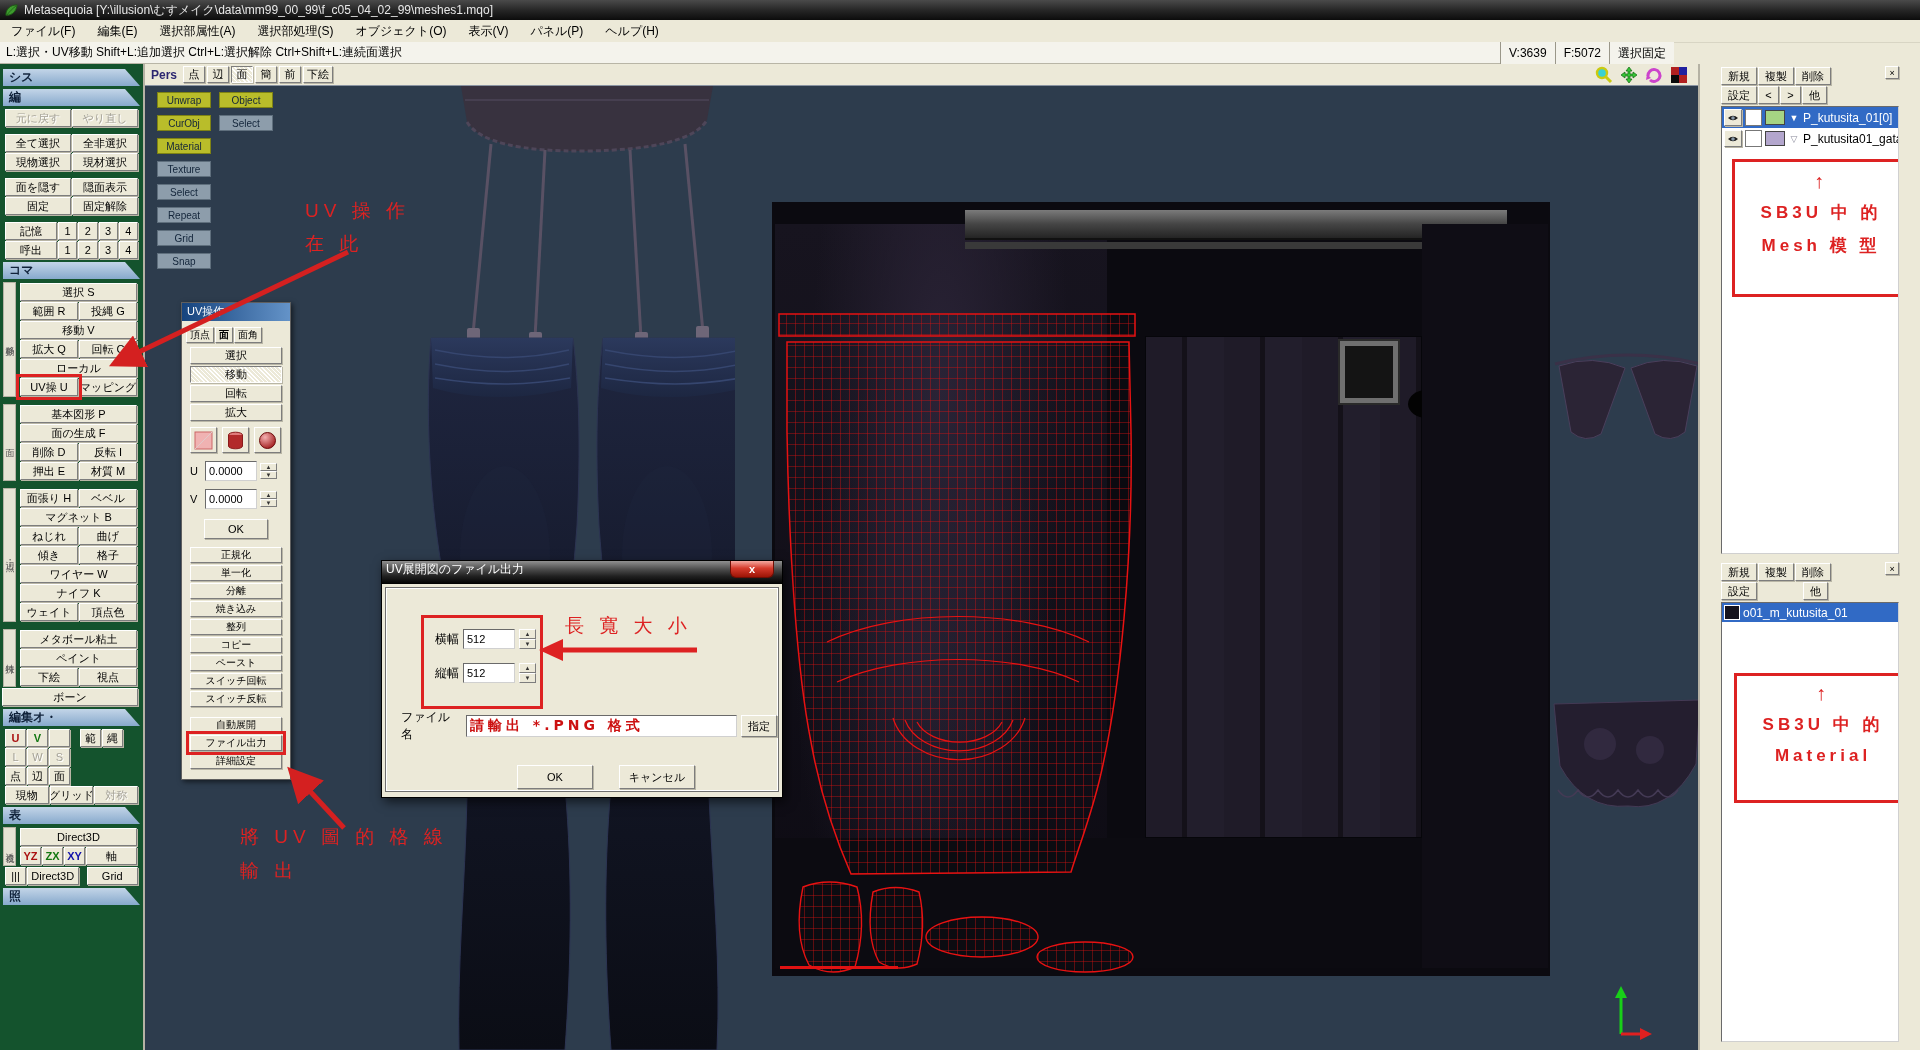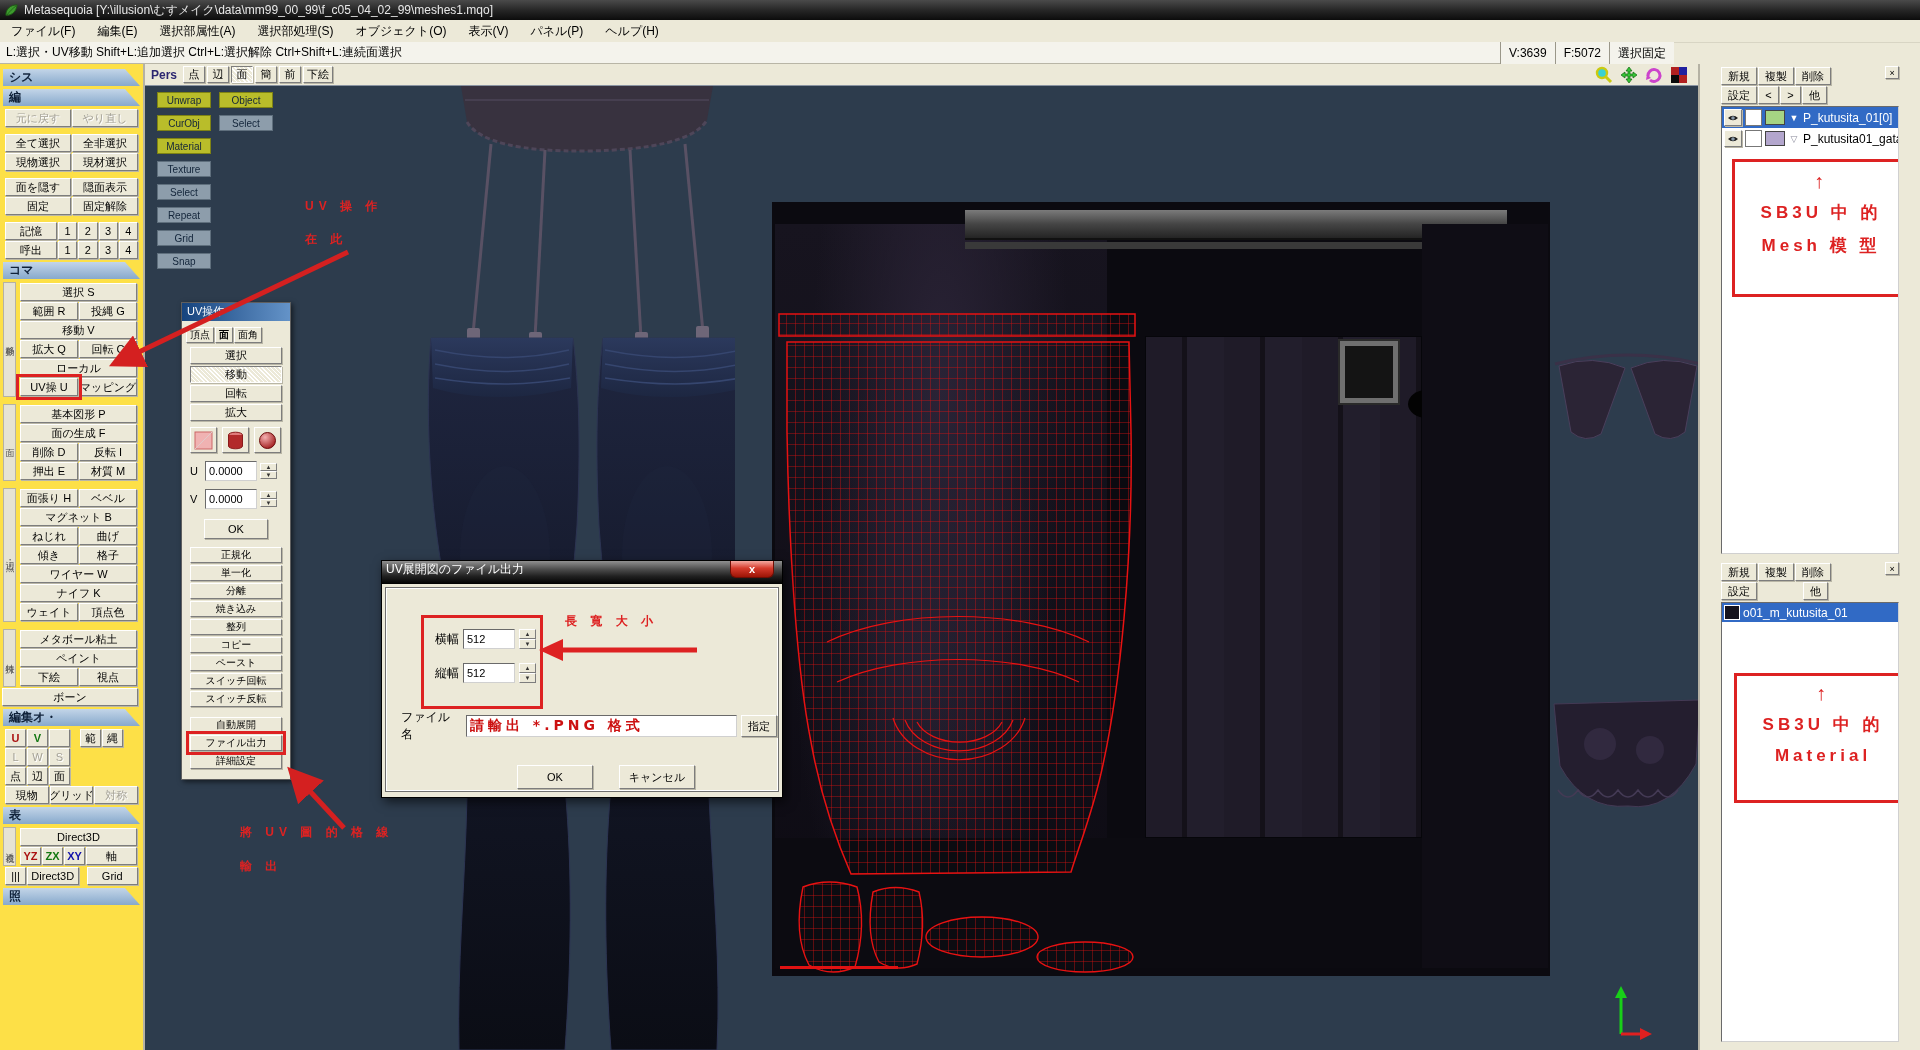--- a/index.html
+++ b/index.html
@@ -25,23 +25,23 @@
     font-size:11px;white-space:nowrap;box-sizing:border-box;cursor:default;overflow:hidden;}
   .btn.dis{color:#a4a196;text-shadow:1px 1px 0 #fff;}
   .btn.pressed{border-color:#7d7d7d #ffffff #ffffff #7d7d7d;
     background-image:repeating-linear-gradient(45deg,#fff 0 1px,#ece9d8 1px 3px);}
   .field{background:#fff;border:1px solid;border-color:#6a6a6a #d0d0d0 #d0d0d0 #6a6a6a;
     display:flex;align-items:center;padding:0 3px;box-sizing:border-box;font-size:11px;}
   .spin{display:flex;flex-direction:column;width:17px;box-sizing:border-box;}
   .spin div{flex:1;display:flex;align-items:center;justify-content:center;font-size:6px;color:#333;
     background:#ece9d8;border:1px solid;border-color:#fff #7d7d7d #7d7d7d #fff;}
   .red-ring{outline:3px solid #dd2222;outline-offset:1px;position:relative;z-index:6;}
-  .anno{position:absolute;color:#dd2222;font-weight:bold;letter-spacing:5px;font-size:12px;z-index:7;}
-  
-  .sidebar{position:absolute;left:0;top:64px;width:145px;height:986px;background:#fde047;
+  .anno{position:absolute;color:#dd2222;font-weight:normal;letter-spacing:5px;font-size:19px;z-index:7;}
+  
+  .sidebar{position:absolute;left:0;top:64px;width:145px;height:986px;background:#14532d;
     border-right:2px solid #b5b2a4;box-sizing:border-box;padding:2px 2px;}
   .banner{height:15px;margin:3px 1px 3px 1px;background:linear-gradient(180deg,#c3d5e8,#87a9cc);
     clip-path:polygon(0 0,calc(100% - 15px) 0,100% 100%,0 100%);
     padding:1px 6px;font-weight:bold;color:#10223a;font-size:12px;line-height:14px;}
   .sb-row{display:flex;gap:1px;margin:1px 3px;height:18px;}
   .sb-row .btn{flex:1;}
   .sb-gap{height:5px;}
   .slotlbl{width:52px;flex:none !important;text-align:right;}
   .cmd-group{display:flex;margin:1px 1px;}
   .vtab{width:13px;margin-right:1px;background:#e6e3d4;border:1px solid #b5b2a4;color:#555;

